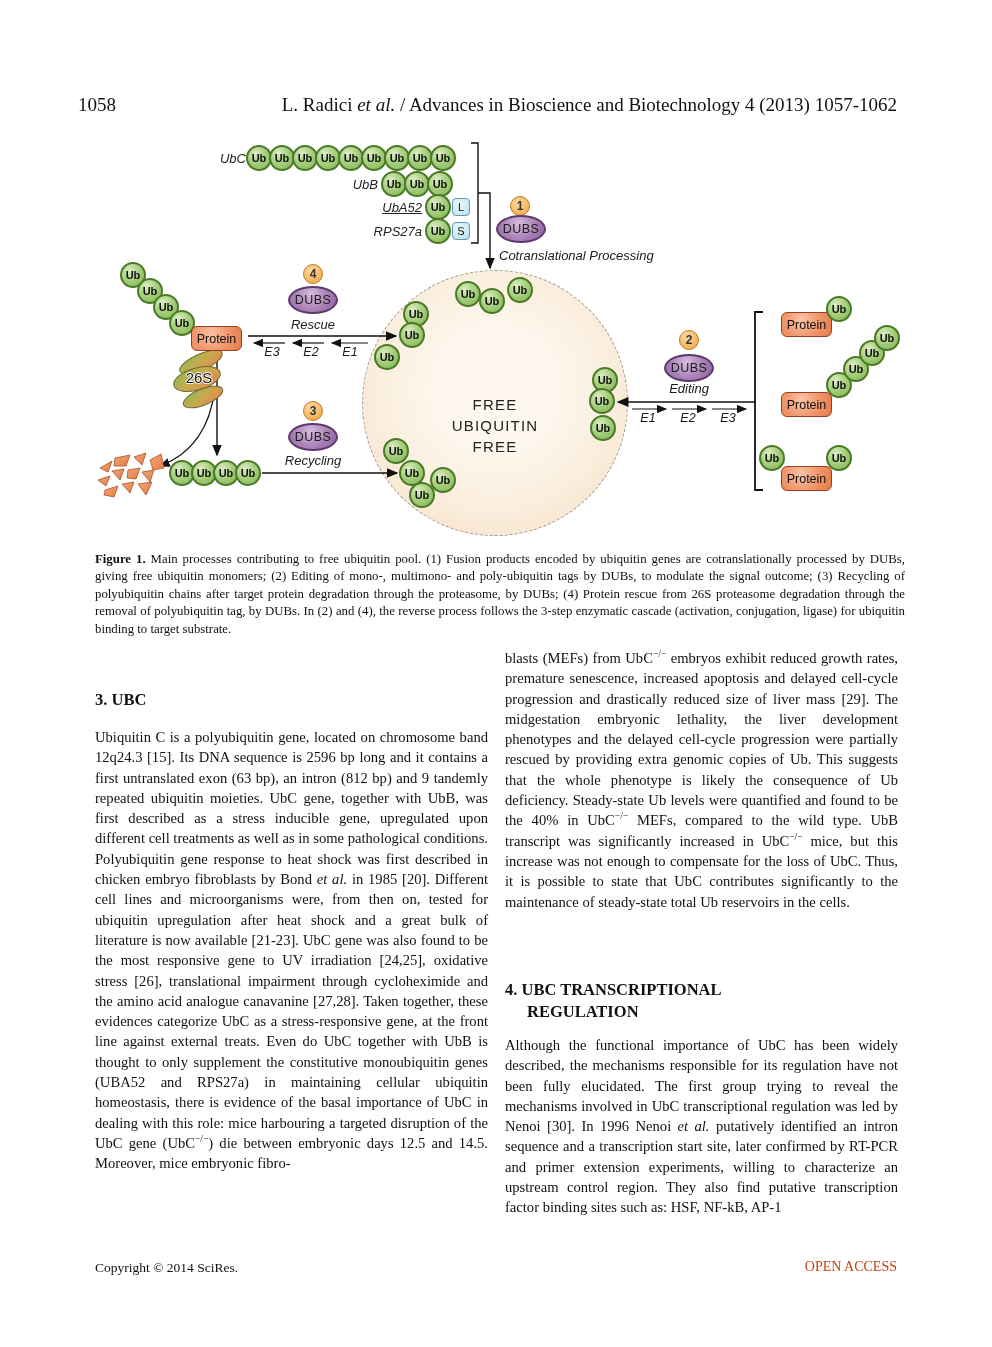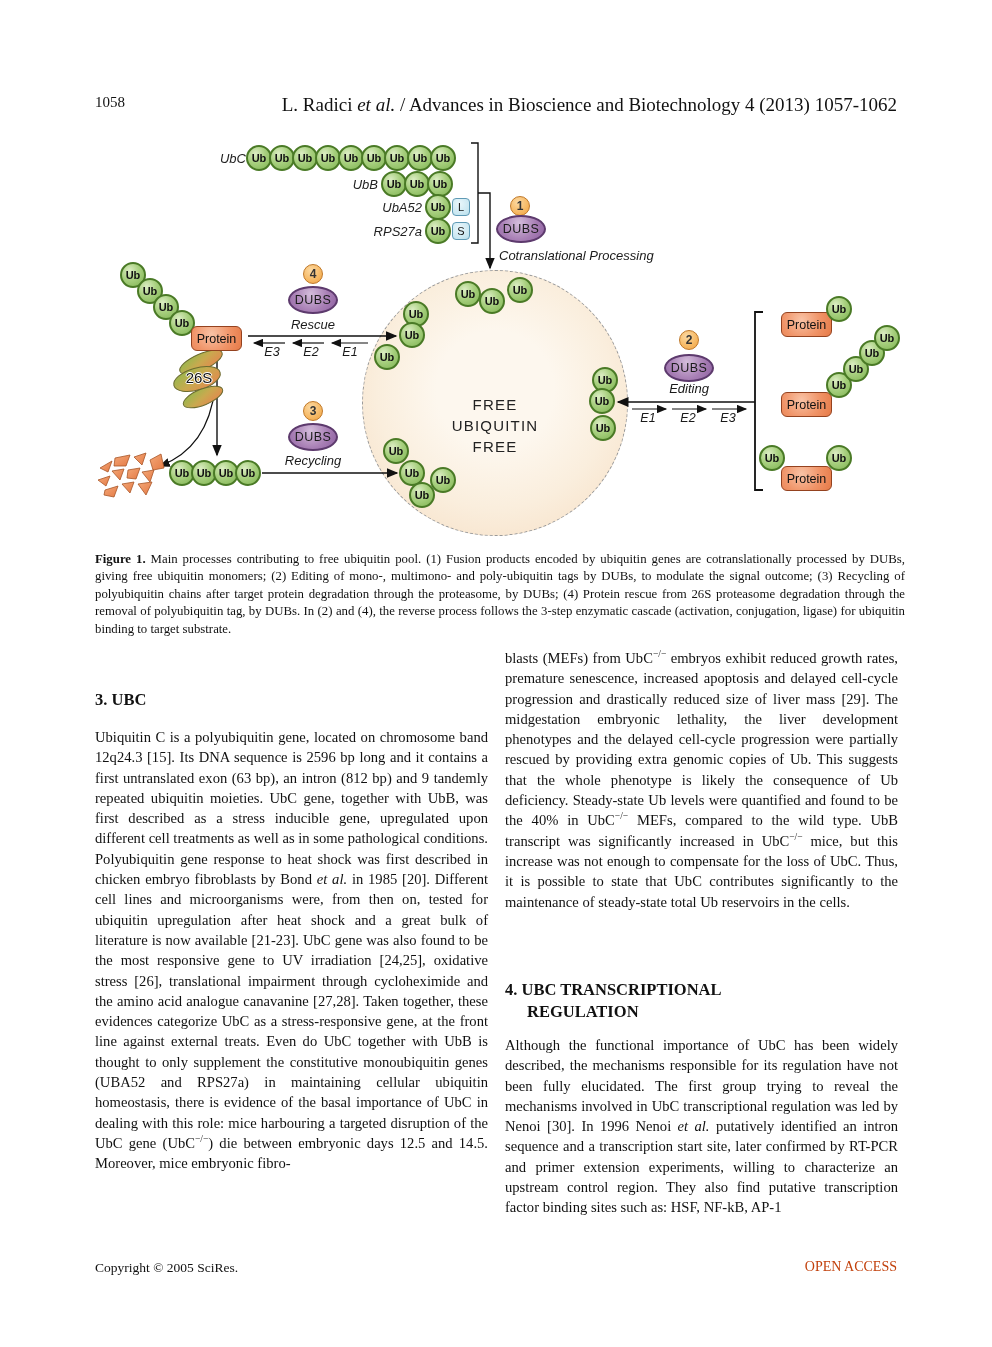--- a/index.html
+++ b/index.html
@@ -1,19 +1,19 @@
 <!DOCTYPE html>
 <html><head>
 <meta charset="utf-8">
 <style>
   html,body{margin:0;padding:0;background:#fff;}
   .page{position:relative;width:992px;height:1347px;background:#fff;
         font-family:"Liberation Serif", serif;color:#111;overflow:hidden;}
   
-  .pagenum{position:absolute;left:95px;top:94px;font-size:15px;}
+  .pagenum{position:absolute;left:78px;top:94px;font-size:19px;}
   .running-title{position:absolute;left:87px;right:95px;top:94px;text-align:right;font-size:19px;}
   
   .fig{position:absolute;left:0;top:0;width:992px;height:560px;font-family:"Liberation Sans",sans-serif;}
   .pool{position:absolute;left:362px;top:270px;width:266px;height:266px;border-radius:50%;
         border:1.6px dashed #999;box-sizing:border-box;z-index:0;
         background:radial-gradient(circle at 50% 45%, #fdf7ee 30%, #faeedd 60%, #f6dcc0 100%);
         display:flex;align-items:center;justify-content:center;}
   .pool-text{font-size:15px;letter-spacing:1.2px;color:#222;text-align:center;line-height:21px;font-weight:500;margin-top:44px;}
   .fig svg{position:absolute;left:0;top:0;z-index:1;pointer-events:none;}
   .ub{position:absolute;width:22px;height:22px;border:2px solid #4a7a26;border-radius:50%;
@@ -123,21 +123,21 @@
         <polygon points="128,470 140,468 136,479 127,478"></polygon>
         <polygon points="142,472 154,470 150,482"></polygon>
         <polygon points="105,490 118,486 114,497 104,495"></polygon>
         <polygon points="122,484 134,482 130,493"></polygon>
         <polygon points="138,484 152,482 146,495"></polygon>
       </g>
     </svg>
 
     <div class="gene-label" style="left:150px;top:151px;">UbC</div>
     <div class="gene-label" style="left:282px;top:177px;">UbB</div>
-    <div class="gene-label" style="left:326px;top:200px;">UbA52</div>
+    <div class="gene-label" style="left:326px;top:200px;text-decoration:underline;">UbA52</div>
     <div class="gene-label" style="left:326px;top:224px;">RPS27a</div>
 
     <span class="ub" style="left:246px;top:145px;">Ub</span>
     <span class="ub" style="left:269px;top:145px;">Ub</span>
     <span class="ub" style="left:292px;top:145px;">Ub</span>
     <span class="ub" style="left:315px;top:145px;">Ub</span>
     <span class="ub" style="left:338px;top:145px;">Ub</span>
     <span class="ub" style="left:361px;top:145px;">Ub</span>
     <span class="ub" style="left:384px;top:145px;">Ub</span>
     <span class="ub" style="left:407px;top:145px;">Ub</span>
@@ -221,16 +221,16 @@
   </div>
 
   <div class="h2" style="left:95px;top:690px;">3. UBC</div>
   <div class="col-text" style="left:95px;top:727px;">Ubiquitin C is a polyubiquitin gene, located on chromosome band 12q24.3 [15]. Its DNA sequence is 2596 bp long and it contains a first untranslated exon (63 bp), an intron (812 bp) and 9 tandemly repeated ubiquitin moieties. UbC gene, together with UbB, was first described as a stress inducible gene, upregulated upon different cell treatments as well as in some pathological conditions. Polyubiquitin gene response to heat shock was first described in chicken embryo fibroblasts by Bond <i>et al.</i> in 1985 [20]. Different cell lines and microorganisms were, from then on, tested for ubiquitin upregulation after heat shock and a great bulk of literature is now available [21-23]. UbC gene was also found to be the most responsive gene to UV irradiation [24,25], oxidative stress [26], translational impairment through cycloheximide and the amino acid analogue canavanine [27,28]. Taken together, these evidences categorize UbC as a stress-responsive gene, at the front line against external treats. Even do UbC together with UbB is thought to only supplement the constitutive monoubiquitin genes (UBA52 and RPS27a) in maintaining cellular ubiquitin homeostasis, there is evidence of the basal importance of UbC in dealing with this role: mice harbouring a targeted disruption of the UbC gene (UbC<sup>−/−</sup>) die between embryonic days 12.5 and 14.5. Moreover, mice embryonic fibro-</div>
 
   <div class="col-text" style="left:505px;top:648px;">blasts (MEFs) from UbC<sup>−/−</sup> embryos exhibit reduced growth rates, premature senescence, increased apoptosis and delayed cell-cycle progression and drastically reduced size of liver mass [29]. The midgestation embryonic lethality, the liver development phenotypes and the delayed cell-cycle progression were partially rescued by providing extra genomic copies of Ub. This suggests that the whole phenotype is likely the consequence of Ub deficiency. Steady-state Ub levels were quantified and found to be the 40% in UbC<sup>−/−</sup> MEFs, compared to the wild type. UbB transcript was significantly increased in UbC<sup>−/−</sup> mice, but this increase was not enough to compensate for the loss of UbC. Thus, it is possible to state that UbC contributes significantly to the maintenance of steady-state total Ub reservoirs in the cells.</div>
   <div class="h2" style="left:505px;top:980px;">4. UBC TRANSCRIPTIONAL</div>
   <div class="h2" style="left:527px;top:1002px;">REGULATION</div>
   <div class="col-text" style="left:505px;top:1035px;">Although the functional importance of UbC has been widely described, the mechanisms responsible for its regulation have not been fully elucidated. The first group trying to reveal the mechanisms involved in UbC transcriptional regulation was led by Nenoi [30]. In 1996 Nenoi <i>et al.</i> putatively identified an intron sequence and a transcription start site, later confirmed by RT-PCR and primer extension experiments, willing to characterize an upstream control region. They also find putative transcription factor binding sites such as: HSF, NF-kB, AP-1</div>
 
-  <div class="foot-left">Copyright © 2005 SciRes.</div>
+  <div class="foot-left">Copyright © 2014 SciRes.</div>
   <div class="foot-right">OPEN ACCESS</div>
 
 </div>
 
 </body></html>

